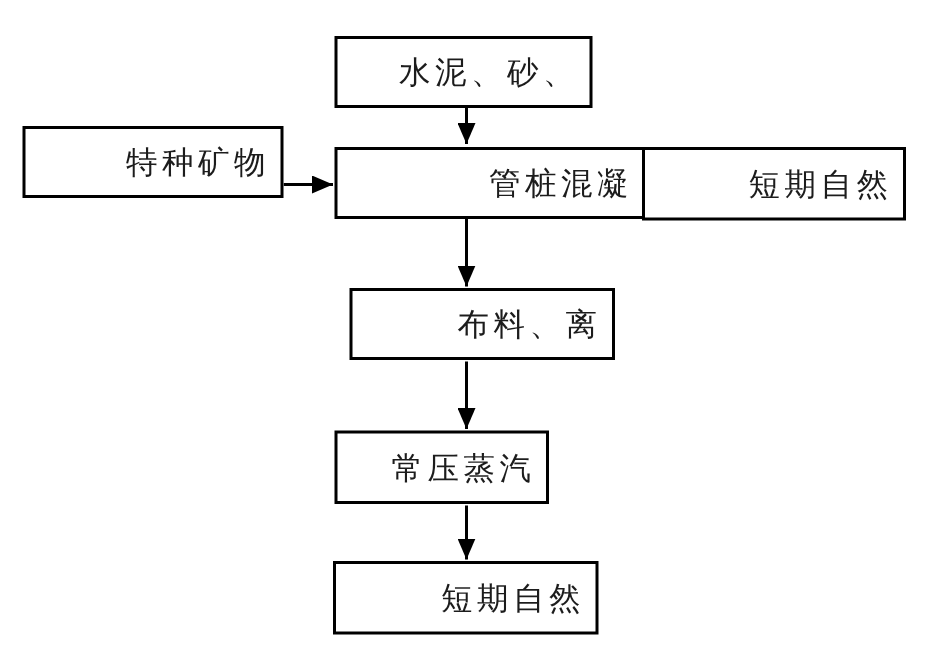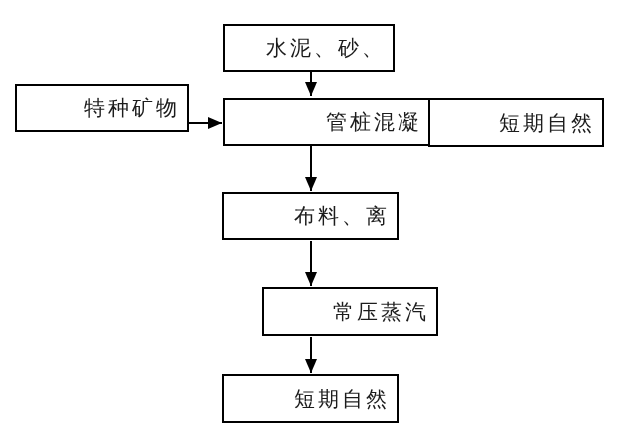--- a/index.html
+++ b/index.html
@@ -27,22 +27,22 @@
     font-size: 21px;
     letter-spacing: 3px;
     color: #1c1c1c;
     white-space: nowrap;
   }
   
   #n-materials    { left: 223px; top: 11px;  width: 172px; height: 48px; margin-top: 13px; }
   #n-minerals     { left: 15px;  top: 84px;  width: 174px; height: 48px; padding-left: 44px; }
   #n-concrete     { left: 223px; top: 98px;  width: 208px; height: 48px; }
   #n-admixture    { left: 428px; top: 98px;  width: 176px; height: 49px; }
-  #n-distribution { left: 222px; top: 192px; width: 177px; height: 48px; }
-  #n-steam        { left: 223px; top: 287px; width: 176px; height: 49px; margin-left: 39px; }
+  #n-distribution { left: 233px; top: 192px; width: 177px; height: 48px; }
+  #n-steam        { left: 223px; top: 287px; width: 143px; height: 49px; }
   #n-natural      { left: 222px; top: 374px; width: 177px; height: 49px; font-family: Liberation Mono, monospace; }
   svg.arrows {
     position: absolute;
     left: 0; top: 0;
     width: 619px;
     height: 437px;
     pointer-events: none;
   }
   svg.arrows line {
     stroke: #000000;

